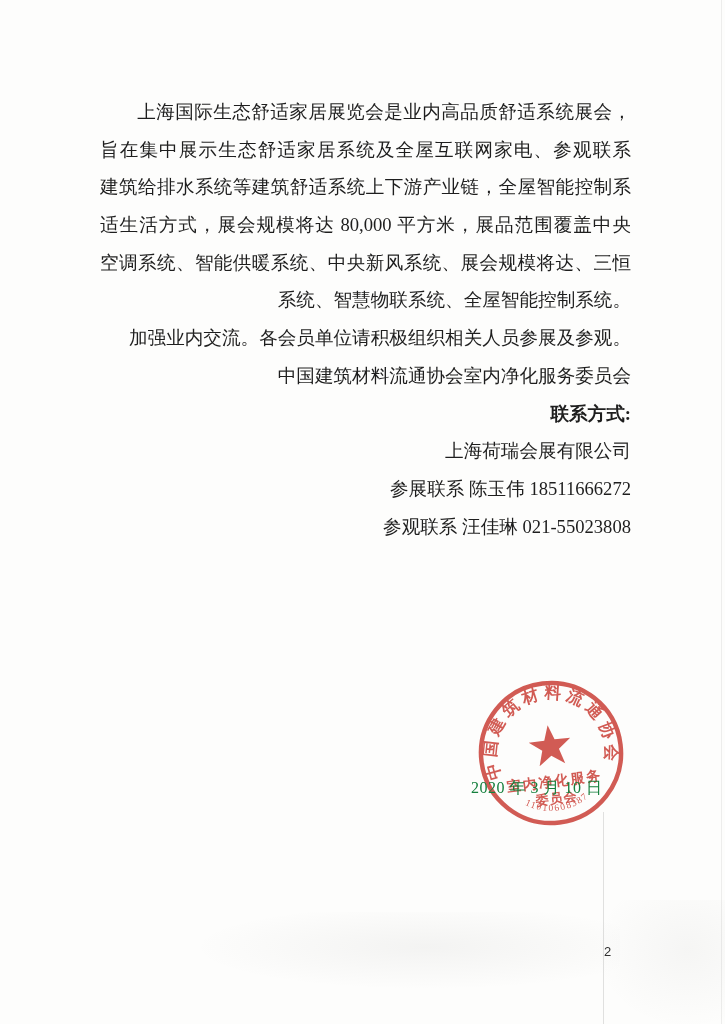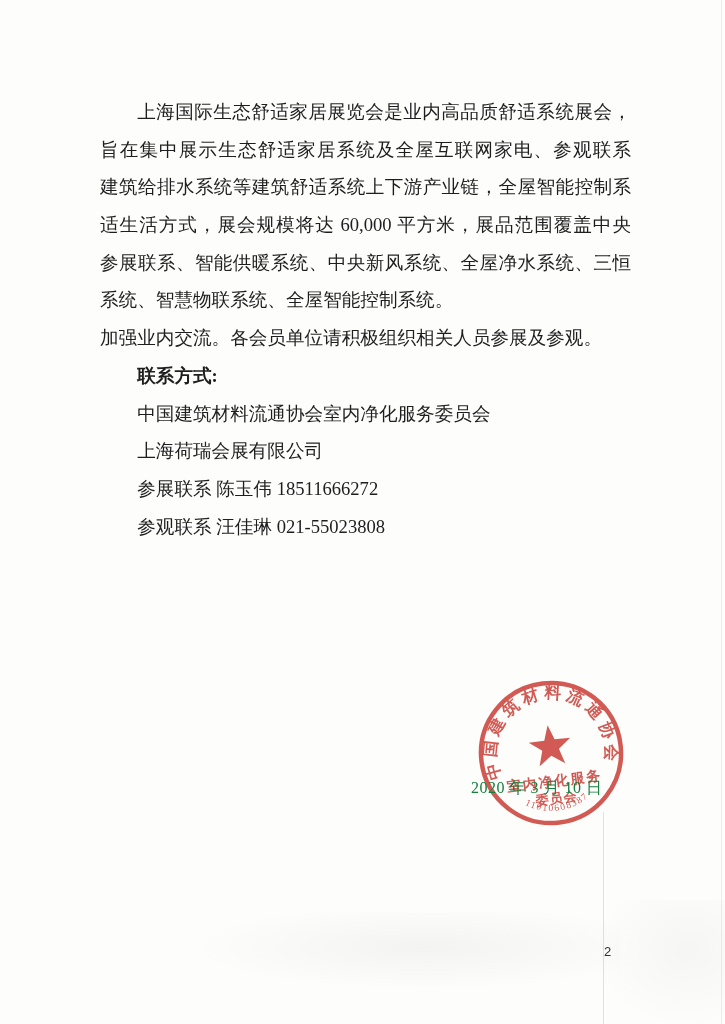--- a/index.html
+++ b/index.html
@@ -8,21 +8,21 @@
     width:725px;height:1024px;
     background:#fdfdfc;
     overflow:hidden;
     font-family:"Liberation Serif","DejaVu Serif",serif;
   }
   
   .doc{
     position:absolute;left:100px;top:93px;width:531px;
     color:#1e1e1e;font-size:18.6px;line-height:37.7px;
   }
-  .tline{height:37.7px;overflow:hidden;text-align:left;}
+  .tline{height:37.7px;overflow:hidden;text-align:right;}
   .tline.just{text-align:justify;text-align-last:justify;text-justify:inter-ideograph;}
   .tline.ind{text-indent:2em;}
   .tline.bold{font-weight:bold;}
   
   .date{
     position:absolute;left:471px;top:778px;
     font-size:16px;color:#15803d;letter-spacing:.5px;
     z-index:3;white-space:nowrap;
   }
   
@@ -48,26 +48,26 @@
 </style>
 </head>
 <body>
 
 <div class="page">
 
   <div class="doc">
     <div class="tline ind just">上海国际生态舒适家居展览会是业内高品质舒适系统展会，</div>
     <div class="tline just">旨在集中展示生态舒适家居系统及全屋互联网家电、参观联系</div>
     <div class="tline just">建筑给排水系统等建筑舒适系统上下游产业链，全屋智能控制系统</div>
-    <div class="tline just">适生活方式，展会规模将达 60,000 平方米，展品范围覆盖中央</div>
-    <div class="tline just">参展联系、智能供暖系统、中央新风系统、全屋净水系统、三恒</div>
+    <div class="tline just">适生活方式，展会规模将达 80,000 平方米，展品范围覆盖中央</div>
+    <div class="tline just">空调系统、智能供暖系统、中央新风系统、展会规模将达、三恒</div>
     <div class="tline">系统、智慧物联系统、全屋智能控制系统。</div>
     <div class="tline">加强业内交流。各会员单位请积极组织相关人员参展及参观。</div>
+    <div class="tline ind">中国建筑材料流通协会室内净化服务委员会</div>
     <div class="tline ind bold">联系方式:</div>
-    <div class="tline ind">中国建筑材料流通协会室内净化服务委员会</div>
     <div class="tline ind">上海荷瑞会展有限公司</div>
     <div class="tline ind">参展联系 陈玉伟 18511666272</div>
     <div class="tline ind">参观联系 汪佳琳 021-55023808</div>
   </div>
 
   <svg class="seal" viewBox="-77 -77 154 154">
     <defs>
       <path id="arcTop" d="M -51.7 18.8 A 55 55 0 1 1 51.7 18.8" fill="none"></path>
       <path id="arcBot" d="M -47.5 33.3 A 58 58 0 0 0 47.5 33.3" fill="none"></path>
     </defs>

